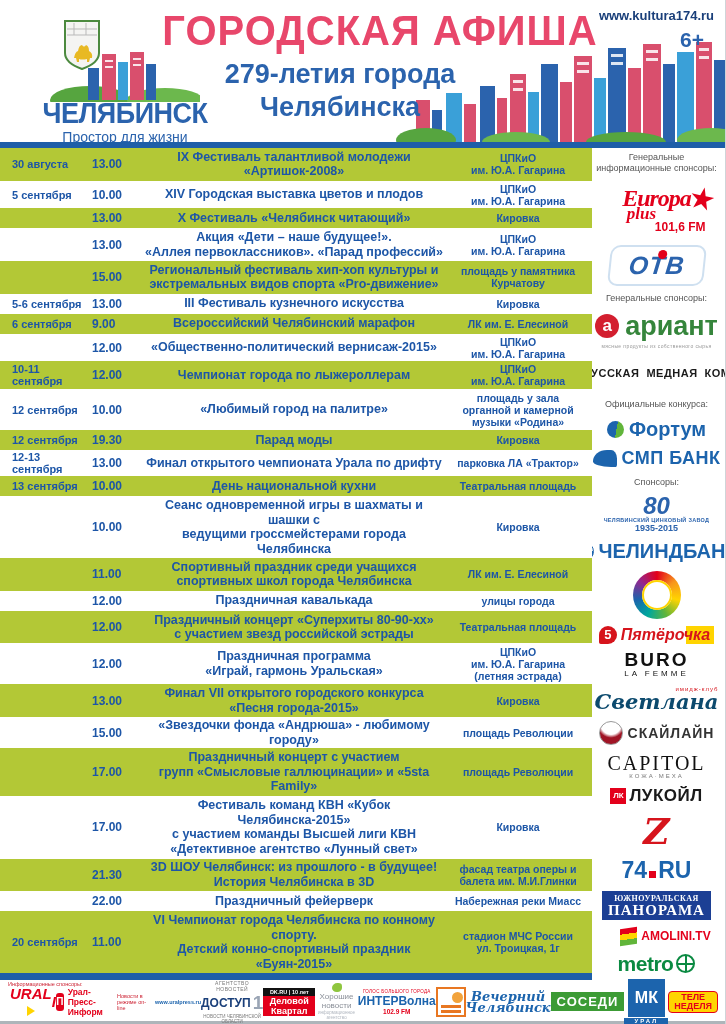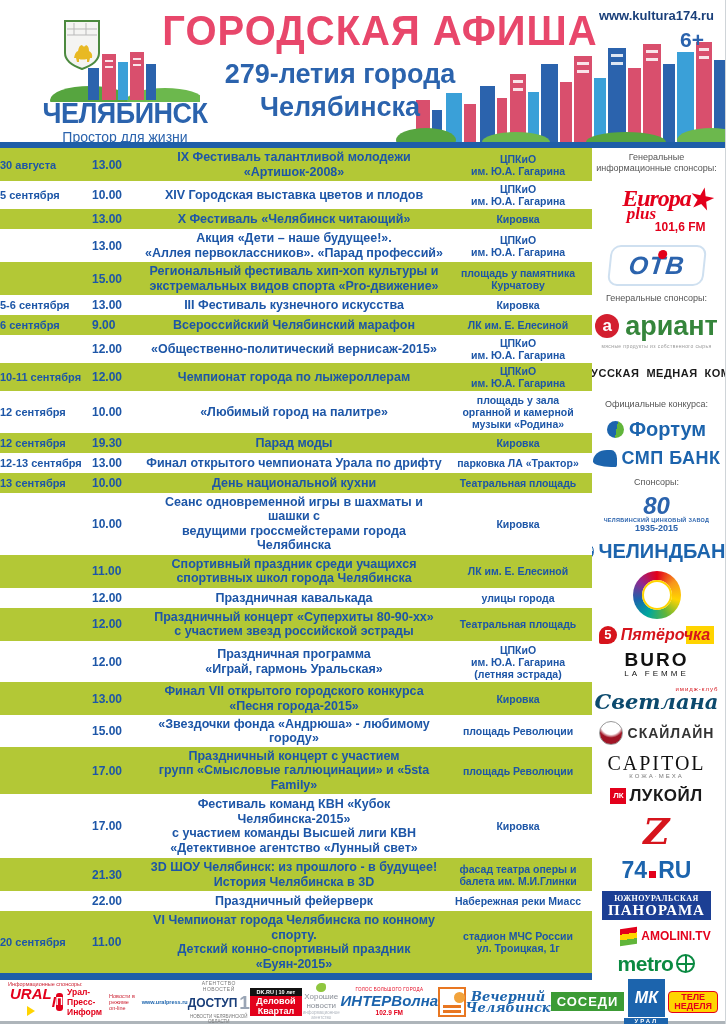--- a/index.html
+++ b/index.html
@@ -20,21 +20,21 @@
   .city-logo .slogan{font-size:14px;color:#2b63ad;margin-top:0px;}
   .hdr-bar{width:726px;height:6px;background:#1e5ea8;}
   
   .main{display:flex;width:726px;height:832px;}
   .left-col{width:592px;display:flex;flex-direction:column;}
   .etable{height:825px;display:flex;flex-direction:column;}
   .trow{display:flex;align-items:center;min-height:20px;}
   .trow.green{background:#b3c836;}
   .trow.white{background:#fff;}
   .cell{color:#1d56a7;font-weight:bold;white-space:pre-line;}
-  .cell.date{width:92px;padding-left:0;font-size:11px;box-sizing:border-box;}
+  .cell.date{width:92px;padding-left:12px;font-size:11px;box-sizing:border-box;}
   .cell.time{width:52px;font-size:12px;}
   .cell.event{width:300px;text-align:center;font-size:12.5px;line-height:14.5px;}
   .cell.location{width:148px;text-align:center;font-size:10.5px;line-height:12px;}
   .table-bottom-bar{height:7px;background:#1e5ea8;}
   
   .sidebar{width:134px;height:832px;display:flex;flex-direction:column;align-items:center;
     justify-content:space-between;padding:4px 4px 4px 0;box-sizing:border-box;border-right:1px solid #c9ced2;overflow:hidden;}
   .sb-heading{font-size:9px;color:#555;text-align:center;white-space:pre-line;line-height:11px;}
   .logo{display:flex;flex-direction:column;align-items:center;justify-content:center;text-align:center;flex-shrink:1;}
   
@@ -147,30 +147,30 @@
   .logo-dostup .l0{font-size:5px;color:#777;letter-spacing:.5px;}
   .logo-dostup .l1{font-size:12px;font-weight:bold;color:#1a3f7a;}
   .logo-dostup .l1::after{content:"1";font-size:19px;color:#9aa5b5;margin-left:2px;vertical-align:-2px;}
   .logo-dostup .l2{font-size:4.5px;color:#777;}
   .logo-dk .l0{font-size:5.5px;font-weight:bold;color:#fff;background:#111;padding:1px 3px;width:52px;box-sizing:border-box;}
   .logo-dk .l1,.logo-dk .l2{font-size:9px;font-weight:bold;color:#fff;background:#e3001b;width:52px;line-height:10px;box-sizing:border-box;}
   .logo-goodnews::before{content:"";width:10px;height:9px;background:#8fc63f;border-radius:60% 40% 50% 50%;}
   .logo-goodnews .l0{font-size:8px;color:#8a8f98;}
   .logo-goodnews .l1{font-size:4.5px;color:#b0b6bf;}
   .logo-intervolna .l0{font-size:4.5px;color:#e3001b;letter-spacing:.3px;}
-  .logo-intervolna .l1{font-size:15px;font-weight:bold;font-style:italic;color:#1c64ad;}
+  .logo-intervolna .l1{font-size:12px;font-weight:bold;color:#1c64ad;}
   .logo-intervolna .l2{font-size:6.5px;font-weight:bold;color:#e3001b;}
   .logo-orangead{width:44px;height:30px;border:2px solid #e87722;box-sizing:border-box;position:relative;}
   .logo-orangead::before{content:"";position:absolute;top:3px;left:14px;width:11px;height:11px;border-radius:50%;background:#f2a33c;}
   .logo-orangead::after{content:"";position:absolute;bottom:2px;left:3px;right:3px;height:8px;
     background:repeating-linear-gradient(#e87722 0 3px,#fff 3px 5px);}
   .logo-vecherka .l0,.logo-vecherka .l1{font-family:"DejaVu Serif",serif;font-style:italic;font-weight:bold;
     font-size:13px;color:#1c64ad;line-height:11px;}
   .logo-sosedi .l0{font-size:13px;font-weight:bold;color:#fff;background:#3c9b35;padding:2px 6px;letter-spacing:1px;}
-  .logo-mkural .l0{font-size:16px;font-weight:bold;font-style:italic;color:#fff;background:#1c64ad;padding:10px 7px;}
+  .logo-mkural .l0{font-size:16px;font-weight:bold;color:#fff;background:#1c64ad;padding:10px 7px;}
   .logo-mkural .l1{font-size:6px;font-weight:bold;color:#fff;background:#1c64ad;padding:0 10px;letter-spacing:2px;margin-top:1px;}
   .logo-tele{background:#ffd400;border:1px solid #e3001b;border-radius:4px;padding:1px 5px;}
   .logo-tele .l0,.logo-tele .l1{font-size:9px;font-weight:bold;color:#e3001b;line-height:9px;}
 </style>
 </head>
 <body>
 
 <div class="poster">
 
   <header>

